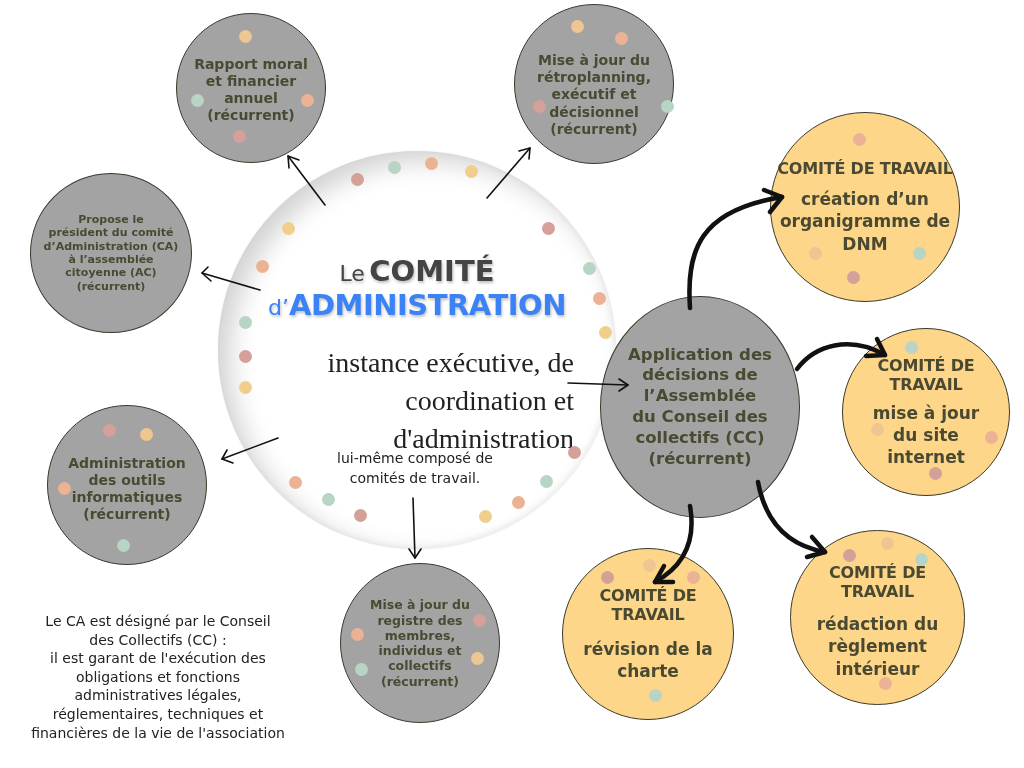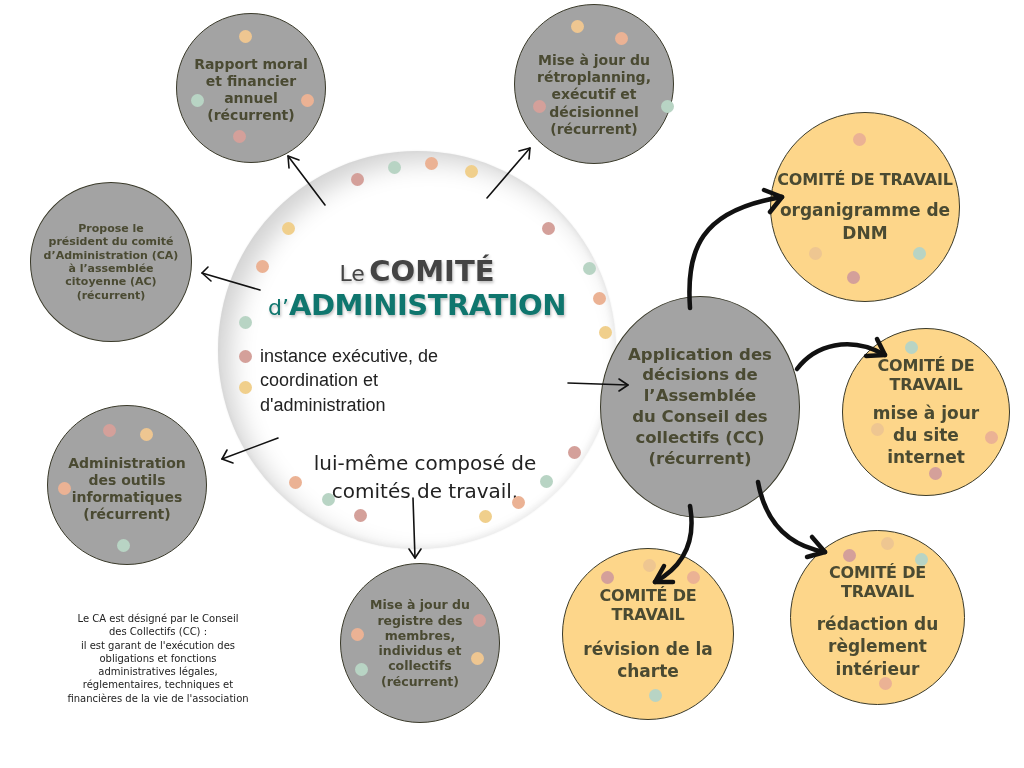--- a/index.html
+++ b/index.html
@@ -17,30 +17,30 @@
   .d-salmon { background:#ebb294; }
   .d-mint { background:#b8d4c4; }
   .d-gold { background:#f0cf8c; }
   .d-peach { background:#eec691; }
   #central { position:absolute; left:218px; top:151px; width:398px; height:398px; border-radius:50%;
              background:#ffffff; box-shadow: inset 12px 10px 26px rgba(0,0,0,0.18), inset -2px -2px 6px rgba(0,0,0,0.06), 0 0 2px rgba(0,0,0,0.08); }
   .ctitle1 { position:absolute; left:218px; width:398px; top:254px; text-align:center; color:#444;
              text-shadow: 1px 2px 3px rgba(0,0,0,0.25); }
   .ctitle1 .small { font-family:"DejaVu Sans", sans-serif; font-size:22px; }
   .ctitle1 .big { font-family:"DejaVu Sans", sans-serif; font-size:29px; font-weight:bold; }
-  .ctitle2 { position:absolute; left:218px; width:398px; top:288px; text-align:center; color:#0f766e;
+  .ctitle2 { position:absolute; left:218px; width:398px; top:288px; text-align:center; color:#3b82f6;
              text-shadow: 1px 2px 3px rgba(0,0,0,0.25); }
   .ctitle2 .small { font-family:"DejaVu Sans", sans-serif; font-size:22px; }
   .ctitle2 .big { font-family:"DejaVu Sans", sans-serif; font-size:29px; font-weight:bold; letter-spacing:-0.5px; }
-  .csub { position:absolute; left:260px; width:314px; top:344px; text-align:left; font-family:Liberation Sans, sans-serif;
-          font-size:18px; color:#222; line-height:1.36; }
-  .csub2 { position:absolute; left:308px; width:234px; top:449px; text-align:center; font-family:"DejaVu Sans", sans-serif;
-           font-size:20px; color:#222; line-height:1.4; }
+  .csub { position:absolute; left:260px; width:314px; top:344px; text-align:right; font-family:Liberation Serif, serif;
+          font-size:28px; color:#222; line-height:1.36; }
+  .csub2 { position:absolute; left:298px; width:234px; top:449px; text-align:center; font-family:"DejaVu Sans", sans-serif;
+           font-size:14px; color:#222; line-height:1.4; }
   .note { position:absolute; left:0px; width:316px; top:612px; text-align:center; font-family:"DejaVu Sans", sans-serif;
-          font-size:10px; color:#222; line-height:1.33; }
+          font-size:14px; color:#222; line-height:1.33; }
   svg.arrows { position:absolute; left:0; top:0; z-index:5; pointer-events:none; }
 </style>
 </head>
 <body>
 
 <div id="central"></div>
 
 <div class="dot d-pink" style="left:351px;top:173px;"></div>
 <div class="dot d-mint" style="left:388px;top:161px;"></div>
 <div class="dot d-salmon" style="left:425px;top:157px;"></div>
@@ -99,21 +99,21 @@
   <div class="dot d-mint" style="left:146px;top:95px;"></div>
   <div class="btext" style="font-size:14px;margin-top:22px;">
     <div>Mise à jour du</div>
     <div>rétroplanning,</div>
     <div>exécutif et</div>
     <div>décisionnel</div>
     <div>(récurrent)</div>
   </div>
 </div>
 
-<div class="bubble yellow" style="left:30px;top:182px;width:162px;height:160px;">
+<div class="bubble yellow" style="left:30px;top:173px;width:162px;height:160px;">
   <div class="btext" style="font-size:11px;">
     <div>Propose le</div>
     <div>président du comité</div>
     <div>d’Administration (CA)</div>
     <div>à l’assemblée</div>
     <div>citoyenne (AC)</div>
     <div>(récurrent)</div>
   </div>
 </div>
 
@@ -156,20 +156,21 @@
   </div>
 </div>
 
 <div class="bubble orange" style="left:770px;top:112px;width:190px;height:190px;">
   <div class="dot d-salmon" style="left:82px;top:20px;"></div>
   <div class="dot d-peach" style="left:38px;top:134px;"></div>
   <div class="dot d-mint" style="left:142px;top:134px;"></div>
   <div class="dot d-pink" style="left:76px;top:158px;"></div>
   <div class="kicker">COMITÉ DE TRAVAIL</div>
   <div class="otext">
+    <div>création d’un</div>
     <div>organigramme de</div>
     <div>DNM</div>
   </div>
 </div>
 
 <div class="bubble orange" style="left:842px;top:328px;width:168px;height:168px;">
   <div class="dot d-mint" style="left:62px;top:12px;"></div>
   <div class="dot d-peach" style="left:28px;top:94px;"></div>
   <div class="dot d-salmon" style="left:142px;top:102px;"></div>
   <div class="dot d-pink" style="left:86px;top:138px;"></div>

